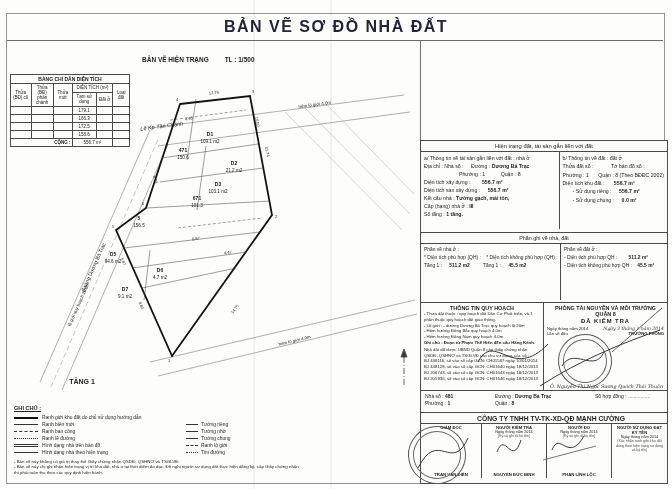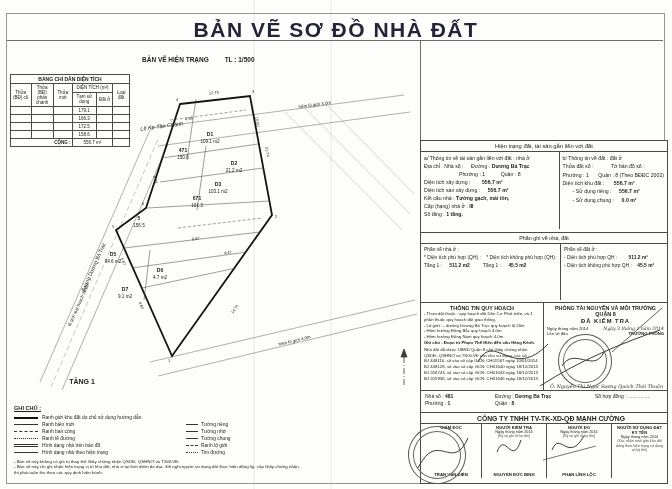--- a/index.html
+++ b/index.html
@@ -33,21 +33,21 @@
 </head>
 <body>
 
 <div class="abs fold" style="left:253px;top:0;width:2px;height:489px;"></div>
 <div class="abs fold" style="left:330px;top:0;width:2px;height:489px;"></div>
 
 <div class="abs frame" style="left:6px;top:13px;width:657px;height:469px;"></div>
 <div class="abs" style="left:7px;top:40px;width:656px;height:1px;background:#6d6d68;"></div>
 <div class="abs" style="left:420px;top:40px;width:1px;height:442px;background:#6d6d68;"></div>
 
-<div class="abs" style="left:0;top:18px;width:672px;text-align:center;font-size:21px;font-weight:bold;letter-spacing:1.5px;color:#23233a;">BẢN VẼ SƠ ĐỒ NHÀ ĐẤT</div>
+<div class="abs" style="left:0;top:18px;width:672px;text-align:center;font-size:16px;font-weight:bold;letter-spacing:1.5px;color:#23233a;">BẢN VẼ SƠ ĐỒ NHÀ ĐẤT</div>
 <div class="abs" style="left:142px;top:56px;font-size:6.5px;font-weight:bold;">
   <span>BẢN VẼ HIỆN TRẠNG</span>
   <span style="margin-left:14px;">TL : 1/500</span>
 </div>
 
 <table class="area abs" style="left:10px;top:74px;">
   <tbody>
       <tr>
         <th class="t" colspan="6">BẢNG CHỈ DẪN DIỆN TÍCH</th>
       </tr>

